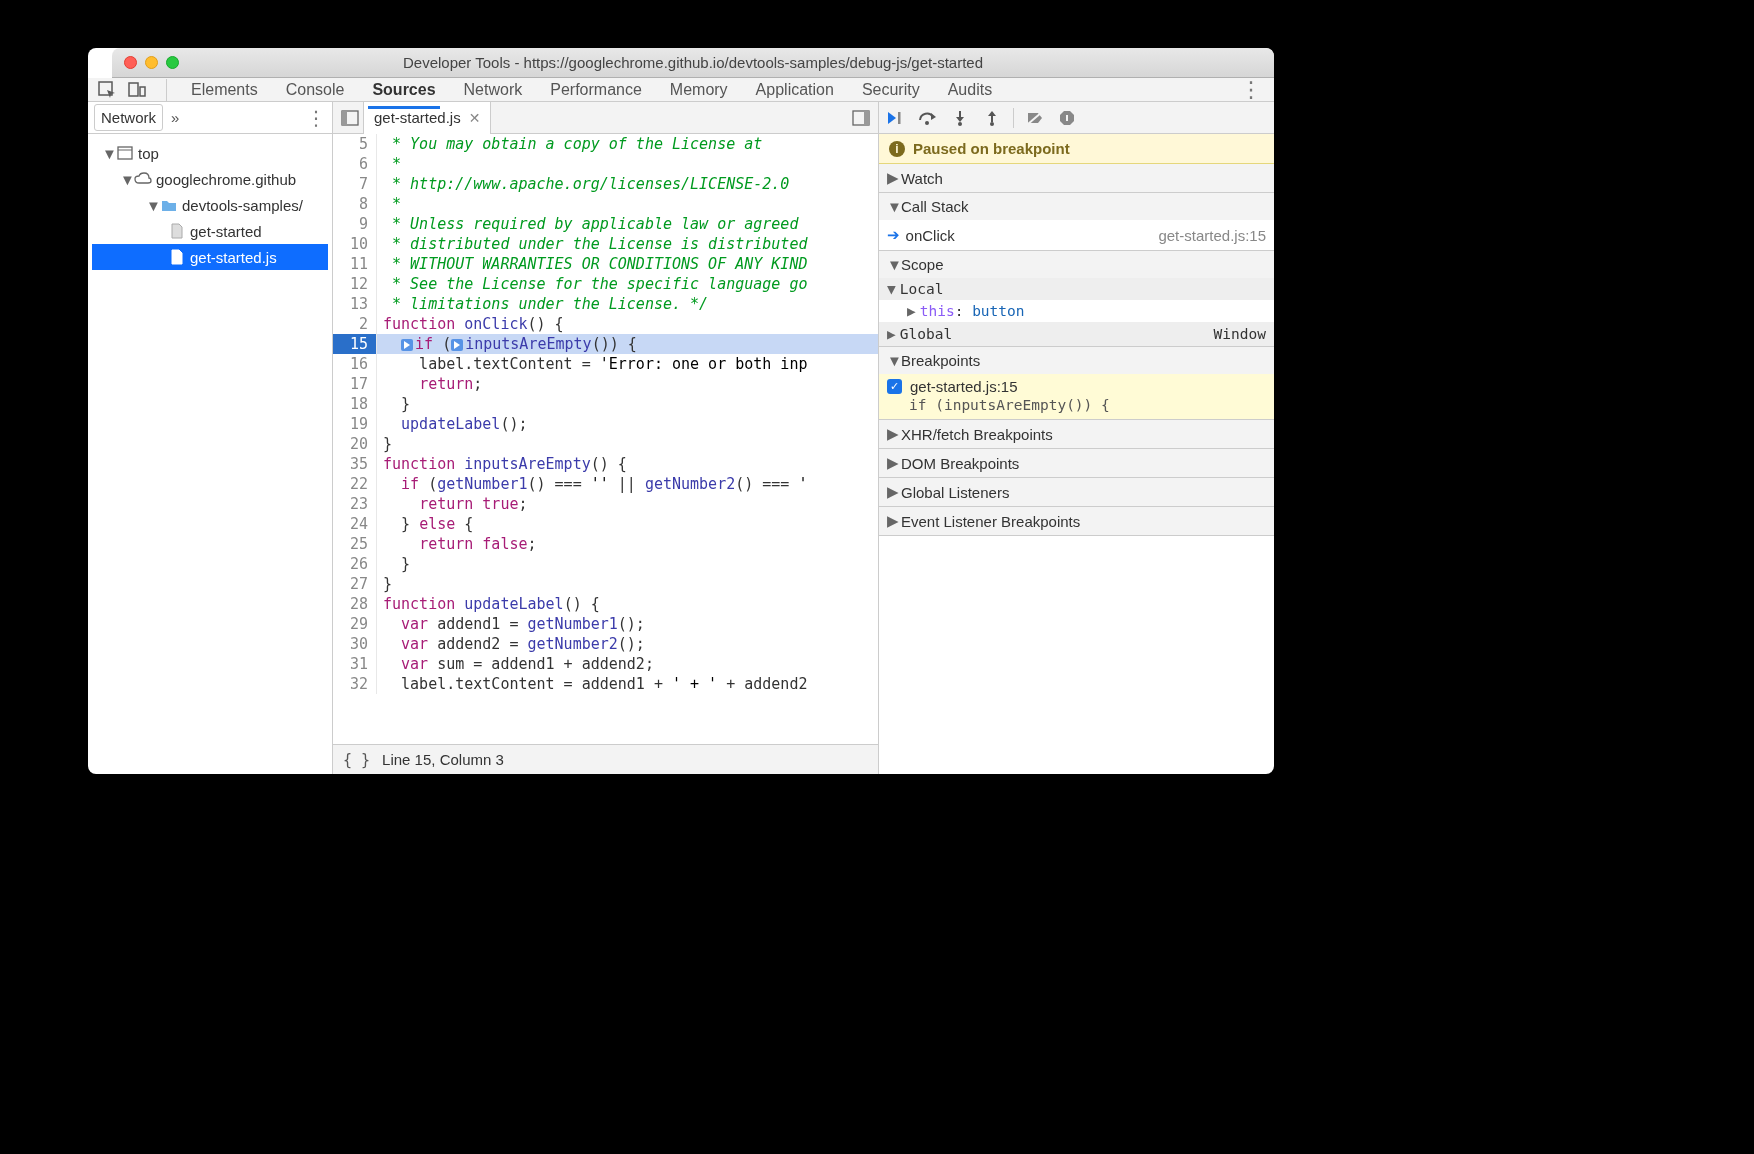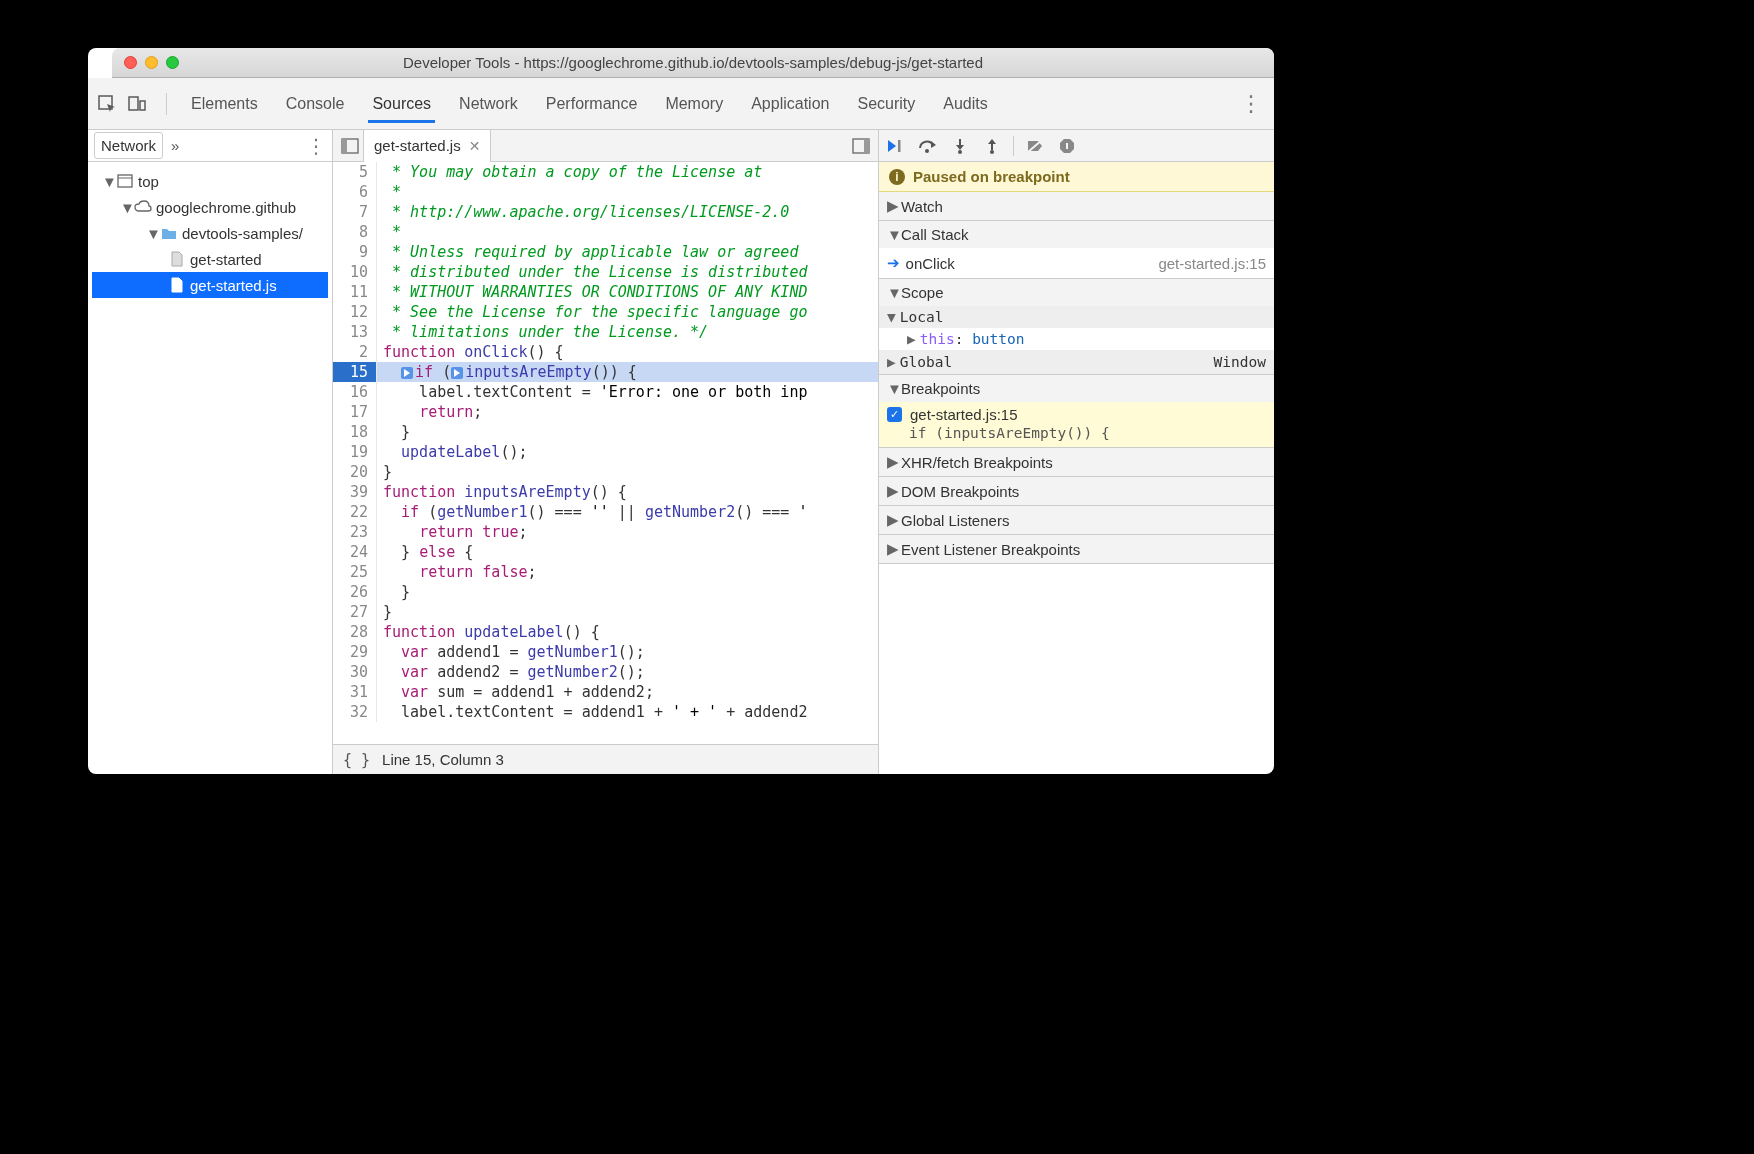--- a/index.html
+++ b/index.html
@@ -3,26 +3,26 @@
 <meta charset="utf-8">
 <style>
 * { margin:0; padding:0; box-sizing:border-box; }
 body { background:#000; font-family:"Helvetica Neue",Arial,sans-serif; font-size:16px; color:#333; width:1754px; height:1154px; position:relative; }
 .window { position:absolute; left:88px; top:48px; width:1186px; height:726px; background:#fff; border-radius:8px; box-shadow:0 20px 60px rgba(0,0,0,0.5); overflow:hidden; display:flex; flex-direction:column; }
 .titlebar { height:30px; background:linear-gradient(#e8e8e8,#d6d6d6); border-bottom:1px solid #b0b0b0; display:flex; align-items:center; position:relative; border-top-left-radius:8px; border-top-right-radius:8px;margin-left:24px; }
 .traffic { display:flex; gap:8px; padding-left:12px; }
 .tl { width:13px; height:13px; border-radius:50%; }
 .tl.red{background:#ff5f57;border:1px solid #e33e32;} .tl.yel{background:#ffbd2e;border:1px solid #e09e1a;} .tl.grn{background:#28c940;border:1px solid #17a82c;}
 .title { position:absolute; left:0; right:0; text-align:center; font-size:15px; color:#444; pointer-events:none; }
-.toolbar { height:52px; background:#f3f3f3; border-bottom:1px solid #ccc; display:flex; align-items:center; padding:0 8px; }
+.toolbar { height:24px; background:#f3f3f3; border-bottom:1px solid #ccc; display:flex; align-items:center; padding:0 8px; }
 .tb-icon { width:22px; height:22px; margin-right:8px; display:flex; align-items:center; justify-content:center; color:#5a5a5a; }
 .tb-sep { width:1px; height:22px; background:#ccc; margin:0 10px; }
 .tabs { display:flex; flex:1; }
 .tab { padding:0 14px; height:36px; display:flex; align-items:center; color:#555; font-size:16px; cursor:pointer; }
-.tab.active { color:#333; font-weight:400; position:relative; }
+.tab.active { color:#333; font-weight:700; position:relative; }
 .tab.active::after{content:"";position:absolute;bottom:-1px;left:10px;right:10px;height:3px;background:#1a73e8;}
 .kebab { width:30px; text-align:center; color:#777; font-size:22px; line-height:14px; }
 .panels { flex:1; display:flex; overflow:hidden; }
 
 .nav { width:245px; border-right:1px solid #ccc; display:flex; flex-direction:column; }
 .nav-head { height:32px; border-bottom:1px solid #ccc; display:flex; align-items:center; padding:0 6px; font-size:15px; }
 .nav-tab { padding:4px 6px; border:1px solid #ccc; border-radius:3px; background:#fff; margin-right:8px; }
 .nav-chev { color:#555; }
 .nav-kebab { margin-left:auto; color:#777; font-size:20px; }
 .tree { padding:6px 4px; font-size:15px; }
@@ -250,21 +250,21 @@
           </div>
           <div class="cl">
             <div class="gut">19</div>
             <div class="src">  <span class="fn">updateLabel</span>();</div>
           </div>
           <div class="cl">
             <div class="gut">20</div>
             <div class="src">}</div>
           </div>
           <div class="cl">
-            <div class="gut">39</div>
+            <div class="gut">35</div>
             <div class="src"><span class="kw">function</span> <span class="fn">inputsAreEmpty</span>() {</div>
           </div>
           <div class="cl">
             <div class="gut">22</div>
             <div class="src">  <span class="kw">if</span> (<span class="fn">getNumber1</span>() === <span class="str">''</span> || <span class="fn">getNumber2</span>() === <span class="str">'</span></div>
           </div>
           <div class="cl">
             <div class="gut">23</div>
             <div class="src">    <span class="kw">return</span> <span class="kw">true</span>;</div>
           </div>

